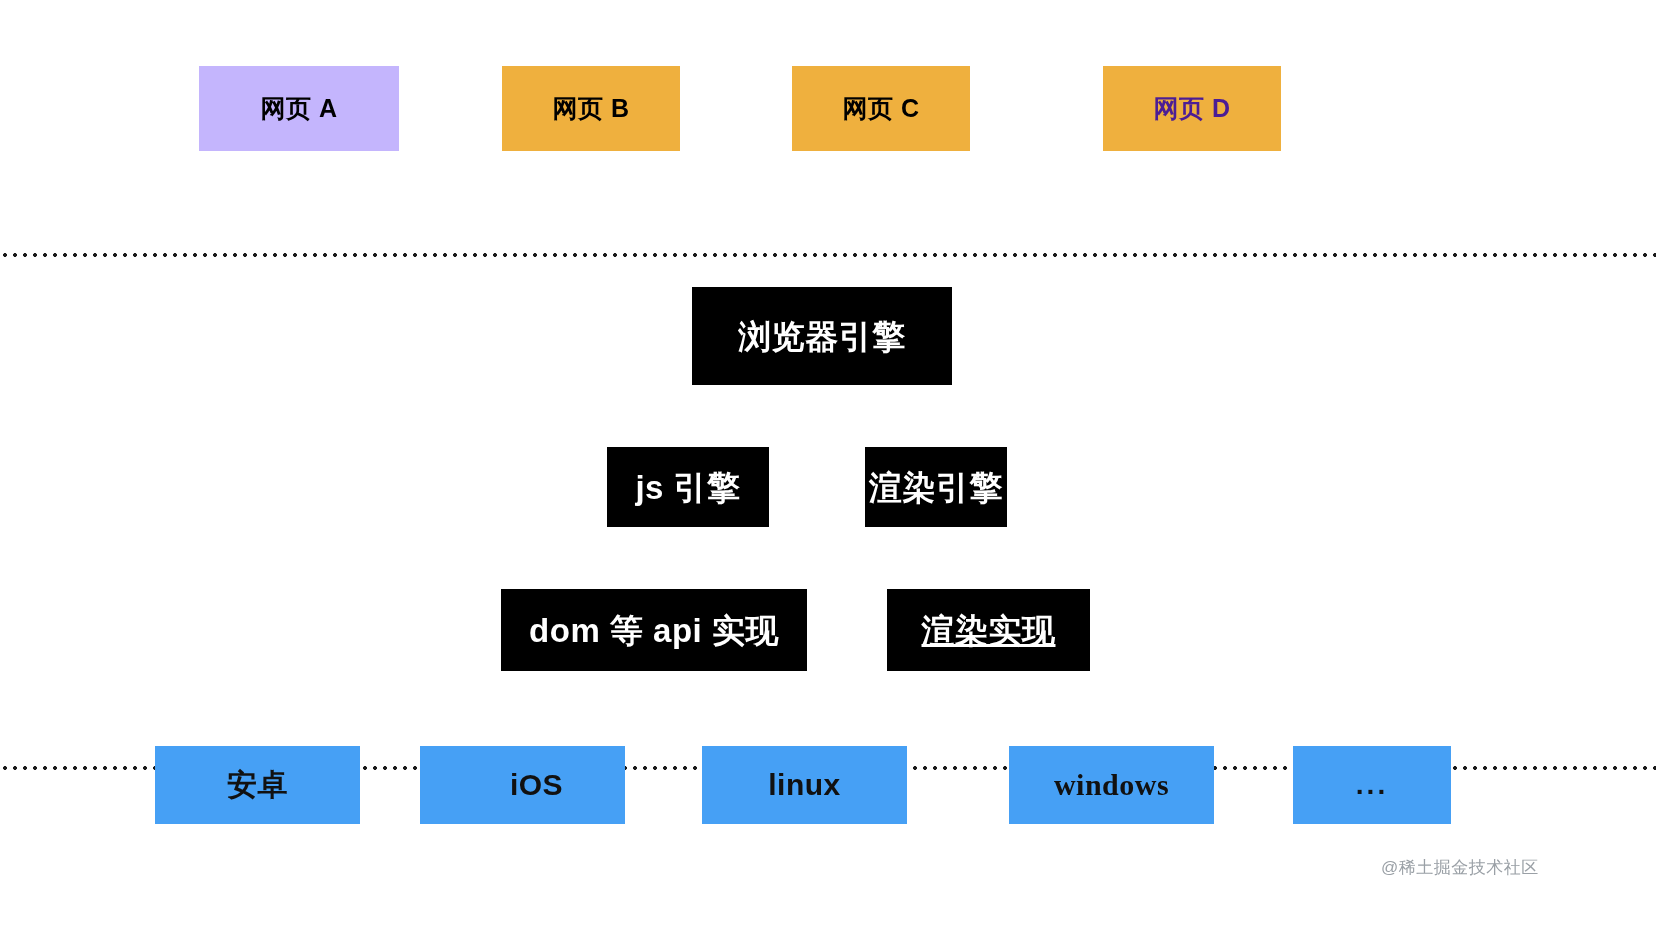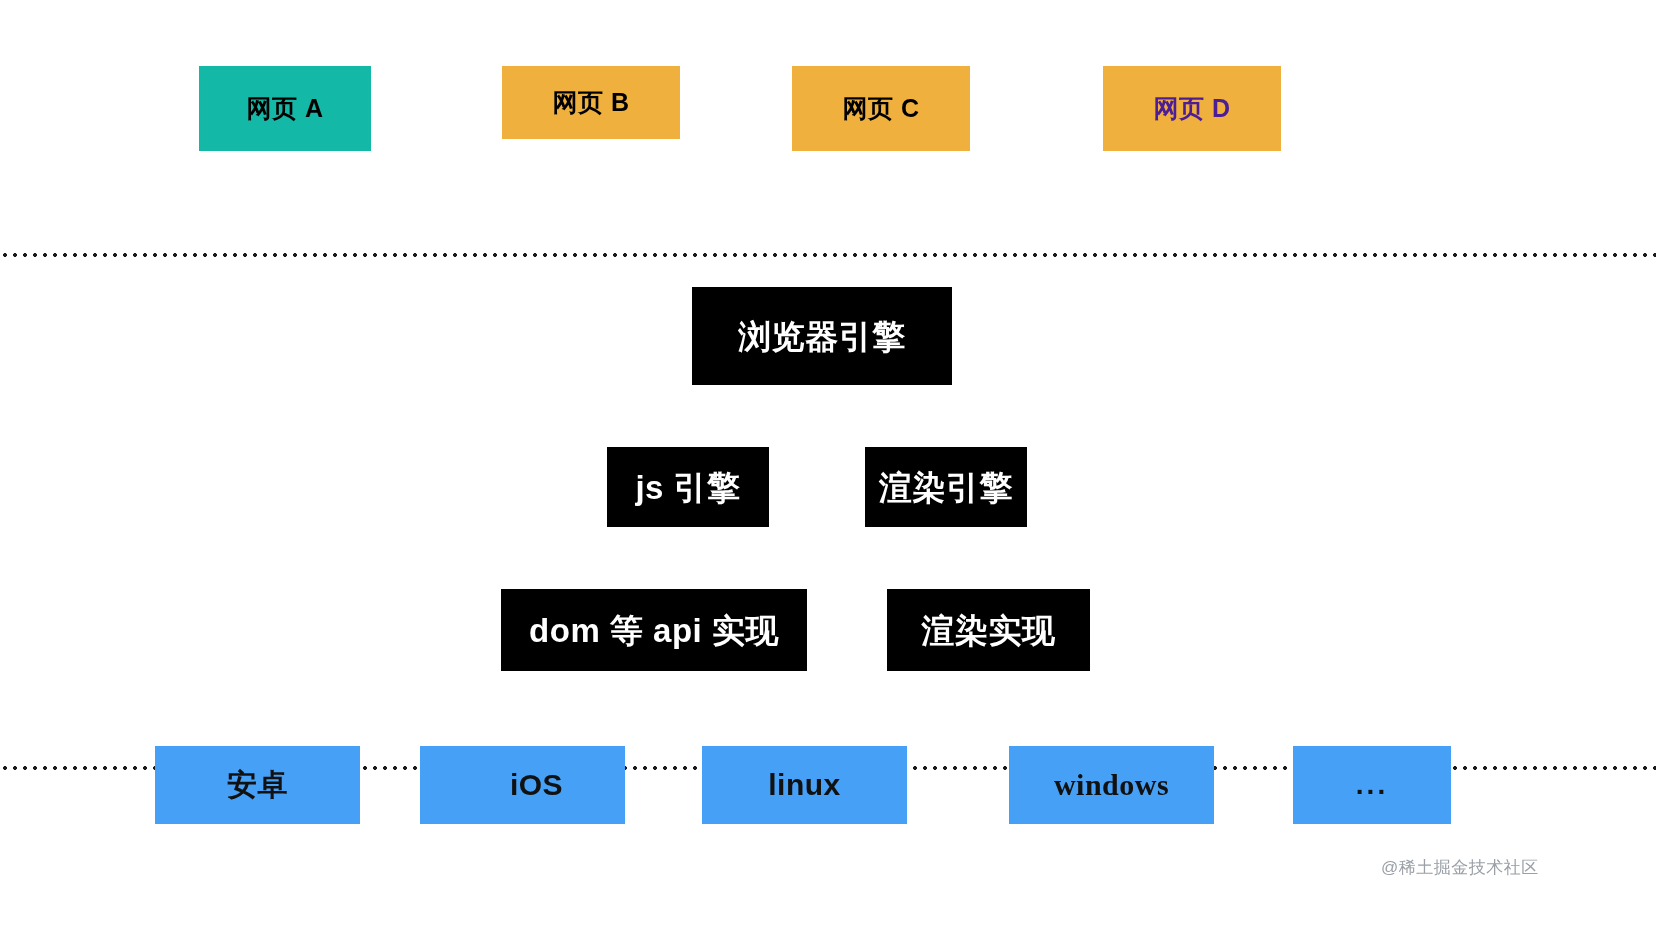--- a/index.html
+++ b/index.html
@@ -66,32 +66,32 @@
     font-weight: 400;
     letter-spacing: 0.5px;
     white-space: nowrap;
   }
 </style>
 </head>
 <body style="background: rgb(255, 255, 255);">
 
 <div id="canvas">
 
-  <div class="node node-web" style="left: 199px; top: 66px; width: 172px; height: 85px; background: #14b8a6; color: rgb(0, 0, 0);">网页 A</div>
-  <div class="node node-web" style="left: 502px; top: 66px; width: 178px; height: 73px; background: rgb(239, 176, 62); color: rgb(0, 0, 0);">网页 B</div>
+  <div class="node node-web" style="left: 199px; top: 66px; width: 200px; height: 85px; background: #c4b5fd; color: rgb(0, 0, 0);">网页 A</div>
+  <div class="node node-web" style="left: 502px; top: 66px; width: 178px; height: 85px; background: rgb(239, 176, 62); color: rgb(0, 0, 0);">网页 B</div>
   <div class="node node-web" style="left: 792px; top: 66px; width: 178px; height: 85px; background: rgb(239, 176, 62); color: rgb(0, 0, 0);">网页 C</div>
   <div class="node node-web" style="left: 1103px; top: 66px; width: 178px; height: 85px; background: rgb(239, 176, 62); color: #4c1d95;">网页 D</div>
 
   <div class="divider" style="top: 253px; background-image: radial-gradient(circle, rgb(26, 26, 26) 0px, rgb(26, 26, 26) 1.7px, rgba(255, 255, 255, 0) 2.2px);"></div>
 
   <div class="node node-engine" style="left: 692px; top: 287px; width: 260px; height: 98px; background: rgb(0, 0, 0); color: rgb(255, 255, 255);">浏览器引擎</div>
   <div class="node node-engine" style="left: 607px; top: 447px; width: 162px; height: 80px; background: rgb(0, 0, 0); color: rgb(255, 255, 255);">js 引擎</div>
-  <div class="node node-engine" style="left: 865px; top: 447px; width: 162px; height: 80px; background: rgb(0, 0, 0); color: rgb(255, 255, 255);">渲染引擎</div>
+  <div class="node node-engine" style="left: 865px; top: 447px; width: 142px; height: 80px; background: rgb(0, 0, 0); color: rgb(255, 255, 255);">渲染引擎</div>
   <div class="node node-engine" style="left: 501px; top: 589px; width: 306px; height: 82px; background: rgb(0, 0, 0); color: rgb(255, 255, 255);">dom 等 api 实现</div>
-  <div class="node node-engine" style="left: 887px; top: 589px; width: 203px; height: 82px; background: rgb(0, 0, 0); color: rgb(255, 255, 255);">渲染实现</div>
+  <div class="node node-engine" style="left: 887px; top: 589px; width: 203px; height: 82px; background: rgb(0, 0, 0); color: rgb(255, 255, 255); text-decoration: underline;">渲染实现</div>
 
   <div class="divider" style="top: 766px; background-image: radial-gradient(circle, rgb(26, 26, 26) 0px, rgb(26, 26, 26) 1.7px, rgba(255, 255, 255, 0) 2.2px);"></div>
 
   <div class="node node-os" style="left: 155px; top: 746px; width: 205px; height: 78px; background: rgb(70, 160, 245); color: rgb(17, 17, 17);">安卓</div>
   <div class="node node-os" style="left: 420px; top: 746px; width: 205px; height: 78px; background: rgb(70, 160, 245); color: rgb(17, 17, 17); padding-left: 28px;">iOS</div>
   <div class="node node-os" style="left: 702px; top: 746px; width: 205px; height: 78px; background: rgb(70, 160, 245); color: rgb(17, 17, 17);">linux</div>
   <div class="node node-os" style="left: 1009px; top: 746px; width: 205px; height: 78px; background: rgb(70, 160, 245); color: rgb(17, 17, 17); font-family: Liberation Serif, serif;">windows</div>
   <div class="node node-os ellipsis" style="left: 1293px; top: 746px; width: 158px; height: 78px; background: rgb(70, 160, 245); color: rgb(17, 17, 17);">...</div>
 
   <div class="watermark" style="left: 1381px; top: 856px; color: rgb(154, 160, 166);">@稀土掘金技术社区</div>

